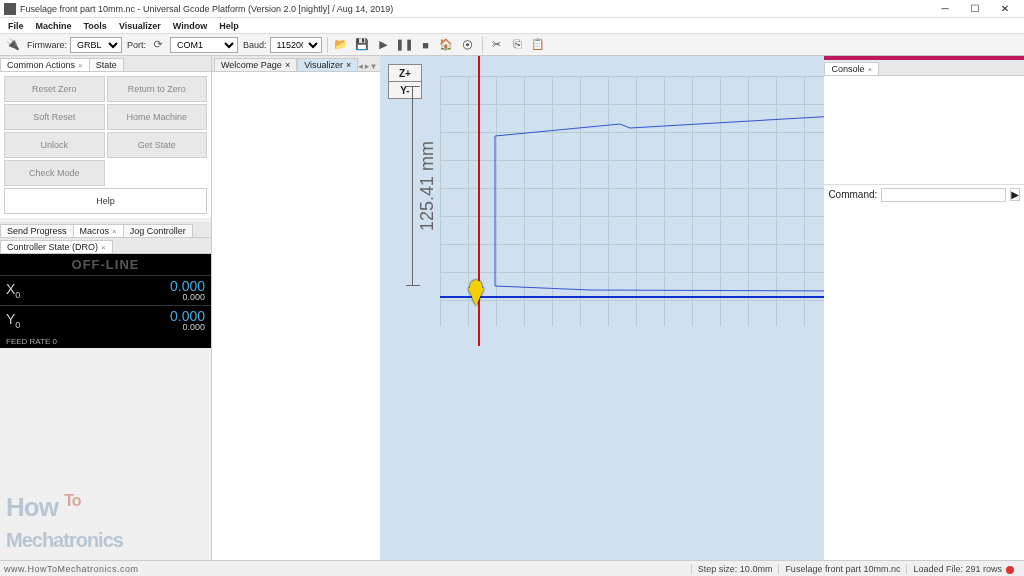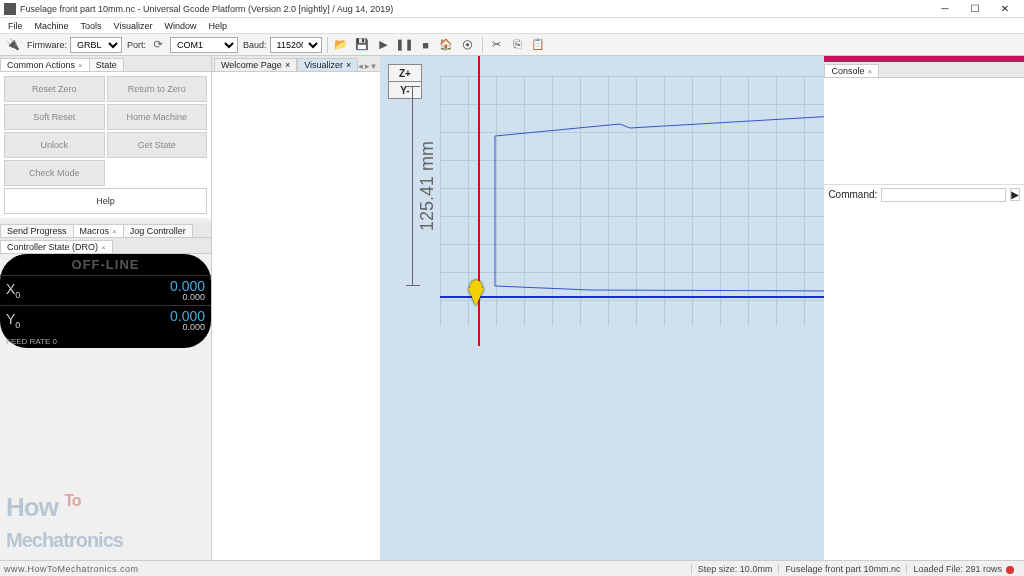--- a/index.html
+++ b/index.html
@@ -5,21 +5,21 @@
 * { box-sizing: border-box; margin: 0; padding: 0; font-family: "Segoe UI", Tahoma, sans-serif; }
 body { width: 1024px; height: 576px; background: #f0f0f0; overflow: hidden; font-size: 10px; color: #222; position: relative; }
 
 
 .titlebar { height: 18px; background: #fff; display: flex; align-items: center; padding: 0 4px; border-bottom: 1px solid #ddd; }
 .titlebar .icon { width: 12px; height: 12px; background: #555; margin-right: 4px; }
 .titlebar .title { flex: 1; font-size: 9px; color: #333; }
 .titlebar .winbtn { width: 30px; height: 18px; display: flex; align-items: center; justify-content: center; font-size: 10px; }
 
 
-.menubar { height: 16px; background: #fff; display: flex; align-items: center; padding: 0 2px; border-bottom: 1px solid #ddd; }
+.menubar { height: 16px; background: #fff; display: flex; align-items: center; padding: 0 2px; border-bottom: 1px solid #ddd; font-weight: bold; }
 .menubar span { padding: 0 6px; font-size: 9px; cursor: default; }
 
 
 .toolbar { height: 22px; background: #f4f4f4; display: flex; align-items: center; padding: 0 4px; gap: 3px; border-bottom: 1px solid #ccc; }
 .toolbar .lbl { font-size: 9px; color: #333; margin-left: 2px; }
 .toolbar select, .toolbar input { font-size: 9px; height: 16px; border: 1px solid #aaa; background: #fff; padding: 0 2px; }
 .toolbar .sep { width: 1px; height: 16px; background: #ccc; margin: 0 2px; }
 .toolbar .tbtn { width: 18px; height: 16px; display: flex; align-items: center; justify-content: center; font-size: 11px; color: #555; border: 1px solid transparent; }
 
 
@@ -35,21 +35,21 @@
 
 
 .common-actions { padding: 4px; display: grid; grid-template-columns: 1fr 1fr; gap: 2px; background: #fff; }
 .common-actions button { height: 26px; font-size: 9px; background: #e8e8e8; border: 1px solid #d0d0d0; color: #888; }
 .common-actions .full { grid-column: 1 / -1; background: #fff; color: #333; border: 1px solid #ccc; }
 
 .macros-panel { background: #fff; padding: 4px; flex: 1; }
 .macros-panel button { display: block; width: 60px; height: 16px; font-size: 8px; background: #e8e8e8; border: 1px solid #ccc; color: #777; margin-bottom: 2px; text-align: center; }
 
 
-.dro-panel { background: #000; color: #fff; border-radius: 27px; }
+.dro-panel { background: #000; color: #fff; }
 .dro-offline { text-align: center; font-size: 13px; color: #555; padding: 3px 0; font-weight: bold; letter-spacing: 1px; }
 .dro-row { display: flex; align-items: center; border-top: 1px solid #333; height: 30px; padding: 0 6px; }
 .dro-row .axis { width: 30px; font-size: 14px; color: #ccc; }
 .dro-row .axis sub { font-size: 9px; }
 .dro-row .vals { flex: 1; text-align: right; }
 .dro-row .v1 { font-size: 14px; color: #4ad; display: block; line-height: 1; }
 .dro-row .v2 { font-size: 9px; color: #ccc; display: block; line-height: 1; }
 .dro-feed { font-size: 8px; color: #aaa; padding: 2px 6px; }
 
 
@@ -82,21 +82,21 @@
 .dim-z { position: absolute; right: -66px; bottom: 21px; font-size: 22px; color: #666; }
 .dim-z .line { display: inline-block; width: 30px; height: 1px; background: #666; vertical-align: middle; margin-right: 2px; border-left: 1px solid #666; border-right: 1px solid #666; height: 10px; position: relative; }
 .dim-z .line::after { content: ""; position: absolute; left: 0; right: 0; top: 50%; height: 1px; background: #666; }
 
 .nav-cube { position: absolute; left: 8px; top: 8px; width: 34px; }
 .nav-cube div { height: 18px; border: 1px solid #888; background: #f4f4f4; display: flex; align-items: center; justify-content: center; font-size: 10px; font-weight: bold; margin-bottom: -1px; }
 
 svg.toolpath { position: absolute; inset: 0; width: 100%; height: 100%; }
 
 
-.console-wrap { height: 148px; border-top: 6px solid #be185d; display: flex; flex-direction: column; background: #fff; }
+.console-wrap { height: 148px; border-top: 4px solid #be185d; display: flex; flex-direction: column; background: #fff; }
 .console-wrap .panel-tabs { flex-shrink: 0; }
 .console-body { flex: 1; background: #fff; }
 .cmd-row { height: 20px; display: flex; align-items: center; border-top: 1px solid #ddd; padding: 0 4px; gap: 4px; }
 .cmd-row input { flex: 1; height: 14px; border: 1px solid #ccc; font-size: 9px; padding: 0 3px; }
 
 
 .statusbar { height: 16px; background: #f0f0f0; border-top: 1px solid #ccc; display: flex; align-items: center; font-size: 9px; color: #444; padding: 8px 4px; }
 .statusbar .url { flex: 0 0 auto; color: #666; letter-spacing: 0.5px; }
 .statusbar .spacer { flex: 1; }
 .statusbar .cell { padding: 0 6px; border-left: 1px solid #ccc; }

